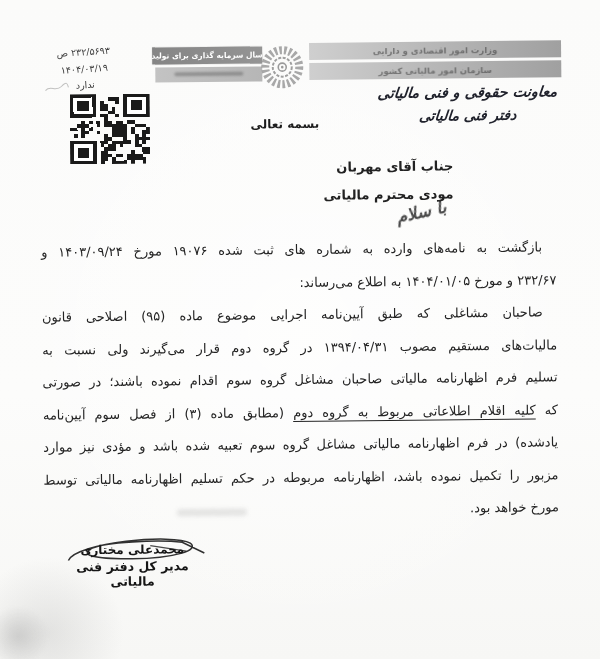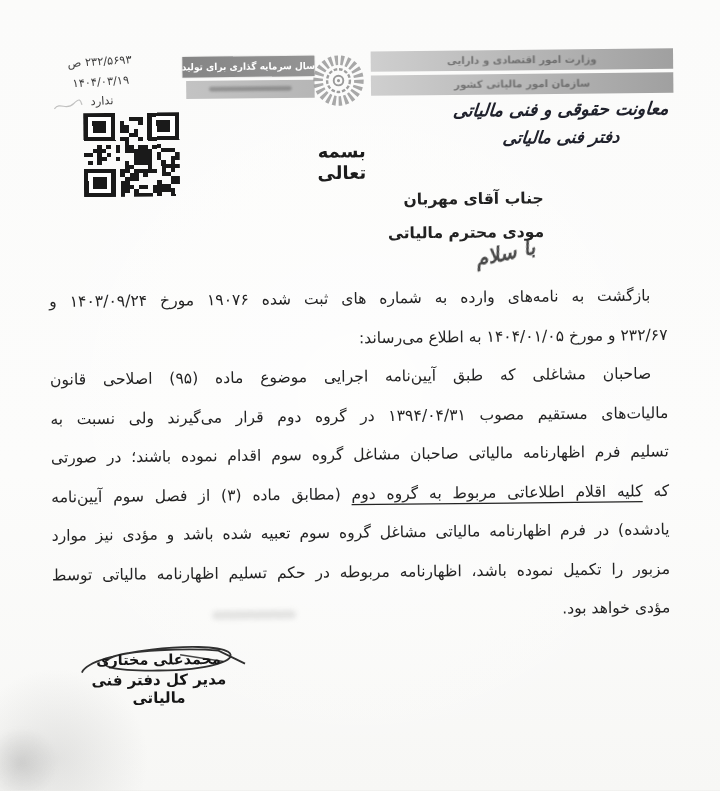--- a/index.html
+++ b/index.html
@@ -67,21 +67,21 @@
   .dept{
     position:absolute;left:372px;width:196px;text-align:center;
     font-weight:bold;font-style:italic;color:#20222c;
     transform:skewX(-6deg);
   }
   .dept.d1{top:86px;font-size:14.5px;}
   .dept.d2{top:109px;font-size:14px;}
 
   .besmeleh{
     position:absolute;left:252px;top:117px;width:70px;text-align:center;
-    font-size:15px;font-weight:bold;color:#1c1c1c;
+    font-size:12px;font-weight:bold;color:#1c1c1c;
   }
 
   
   .recipient{position:absolute;right:145px;top:160px;text-align:right;}
   .recipient .r1{font-size:13px;font-weight:bold;margin-bottom:13px;}
   .recipient .r2{font-size:13px;font-weight:bold;}
   .greeting{
     position:absolute;right:152px;top:203px;
     font-size:17px;font-style:italic;color:#2a2a2a;
     transform:rotate(-12deg);letter-spacing:2px;
@@ -294,21 +294,21 @@
 
     <div class="body-text">
         <div class="bline just ind"><span>بازگشت به نامه‌های وارده به شماره های ثبت شده ۱۹۰۷۶ مورخ ۱۴۰۳/۰۹/۲۴ و</span></div>
         <div class="bline"><span>۲۳۲/۶۷ و مورخ ۱۴۰۴/۰۱/۰۵ به اطلاع می‌رساند:</span></div>
         <div class="bline just ind"><span>صاحبان مشاغلی که طبق آیین‌نامه اجرایی موضوع ماده (۹۵) اصلاحی قانون</span></div>
         <div class="bline just"><span>مالیات‌های مستقیم مصوب ۱۳۹۴/۰۴/۳۱ در گروه دوم قرار می‌گیرند ولی نسبت به</span></div>
         <div class="bline just"><span>تسلیم فرم اظهارنامه مالیاتی صاحبان مشاغل گروه سوم اقدام نموده باشند؛ در صورتی</span></div>
         <div class="bline just"><span>که </span><span class="ul">کلیه اقلام اطلاعاتی مربوط به گروه دوم</span><span> (مطابق ماده (۳) از فصل سوم آیین‌نامه</span></div>
         <div class="bline just"><span>یادشده) در فرم اظهارنامه مالیاتی مشاغل گروه سوم تعبیه شده باشد و مؤدی نیز موارد</span></div>
         <div class="bline just"><span>مزبور را تکمیل نموده باشد، اظهارنامه مربوطه در حکم تسلیم اظهارنامه مالیاتی توسط</span></div>
-        <div class="bline"><span>مؤدی خواهد بود.</span></div>
+        <div class="bline"><span>مورخ خواهد بود.</span></div>
       </div>
 
     <div class="signature">
       <div class="sname">محمدعلی مختاری</div>
       <div class="stitle">مدیر کل دفتر فنی مالیاتی</div>
     </div>
     <svg class="scribble" viewBox="0 0 160 42">
       <path d="M14 28 C 22 10, 120 2, 136 12 C 146 19, 120 27, 78 27 C 40 27, 24 23, 38 16 C 50 10, 104 8, 128 11 L 150 22" stroke="#1b1b1b" stroke-width="1.5" fill="none" opacity="0.9"></path>
       <path d="M96 14 L 132 20" stroke="#1b1b1b" stroke-width="1.2" fill="none" opacity="0.8"></path>
     </svg>

